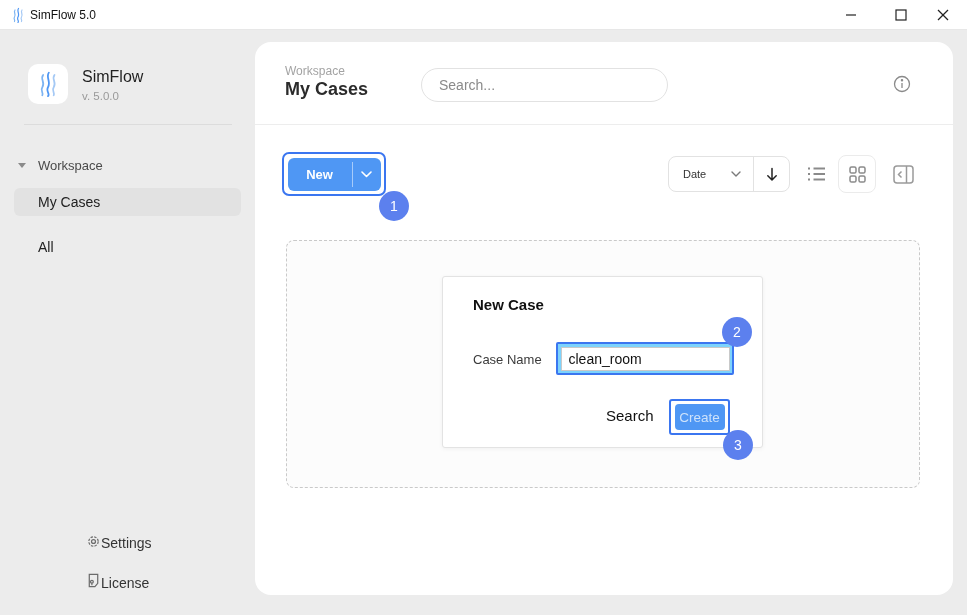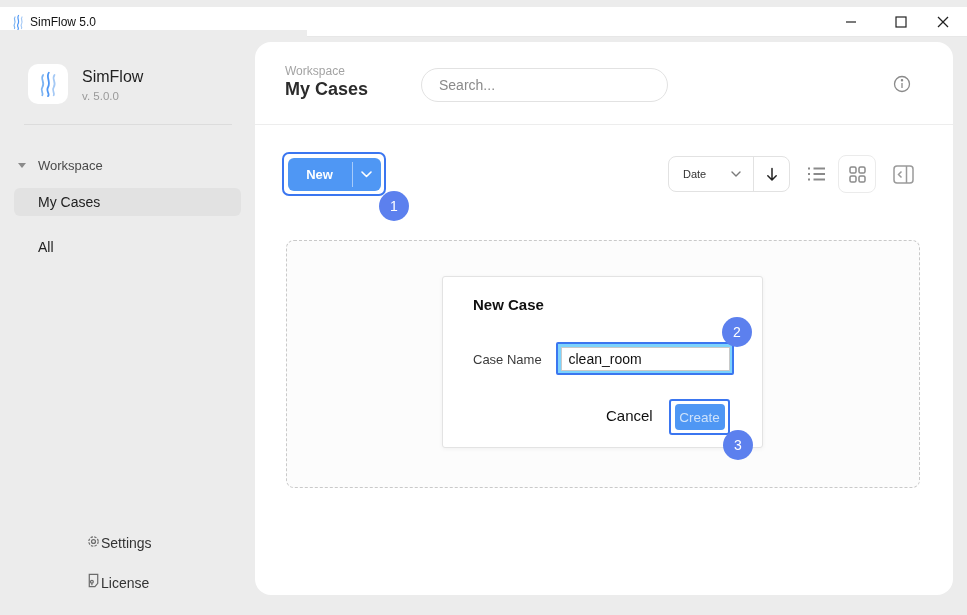--- a/index.html
+++ b/index.html
@@ -1,21 +1,21 @@
 <!DOCTYPE html>
 <html><head>
 <meta charset="utf-8">
 <style>
   * { margin:0; padding:0; box-sizing:border-box; }
   html,body { width:967px; height:615px; }
   body { font-family:"Liberation Sans","DejaVu Sans",sans-serif; background:#ececec; overflow:hidden; }
   .app { position:relative; width:967px; height:615px; background:#ececec; }
 
   
-  .titlebar { position:absolute; left:0; top:0; width:967px; height:30px; background:#ffffff; border-bottom:1px solid #e7e7e7;margin-top:7px; }
+  .titlebar { position:absolute; left:0; top:0; width:967px; height:30px; background:#ffffff; border-bottom:1px solid #e7e7e7; }
   .titlebar-icon { position:absolute; left:10px; top:7px; width:16px; height:16px; }
   .titlebar-title { position:absolute; left:30px; top:8px; font-size:12px; color:#111; }
   .win-btn { position:absolute; top:0; width:34px; height:29px; display:flex; align-items:center; justify-content:center; cursor:default; }
   .win-min { left:834px; } .win-max { left:884px; } .win-close { left:926px; }
 
   
   .sidebar { position:absolute; left:0; top:30px; width:307px; height:585px; background:#ececec; }
   .logo-box { position:absolute; left:28px; top:34px; width:40px; height:40px; background:#ffffff; border-radius:10px; display:flex; align-items:center; justify-content:center; }
   .app-name { position:absolute; left:82px; top:38px; font-size:16px; font-weight:500; color:#1f1f1f; }
   .app-version { position:absolute; left:82px; top:60px; font-size:11.5px; color:#9a9a9a; }
@@ -218,21 +218,21 @@
     </div>
 
     <div class="dashed-area"></div>
 
     <div class="dialog">
       <div class="dialog-title">New Case</div>
       <div class="field-label">Case Name</div>
       <div class="input-annotation">
         <input type="text" value="clean_room" style="">
       </div>
-      <div class="cancel-button">Cancel</div>
+      <div class="cancel-button">Search</div>
       <div class="create-annotation">
         <div class="create-button">Create</div>
       </div>
     </div>
     <div class="badge badge-2">2</div>
     <div class="badge badge-3">3</div>
   </div>
 
 </div>
 

